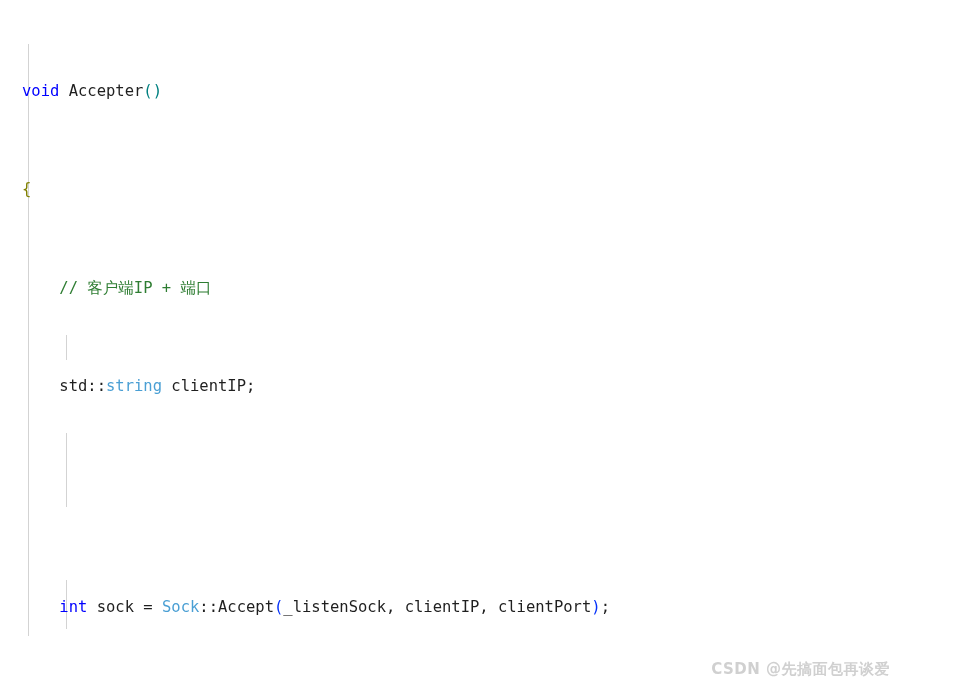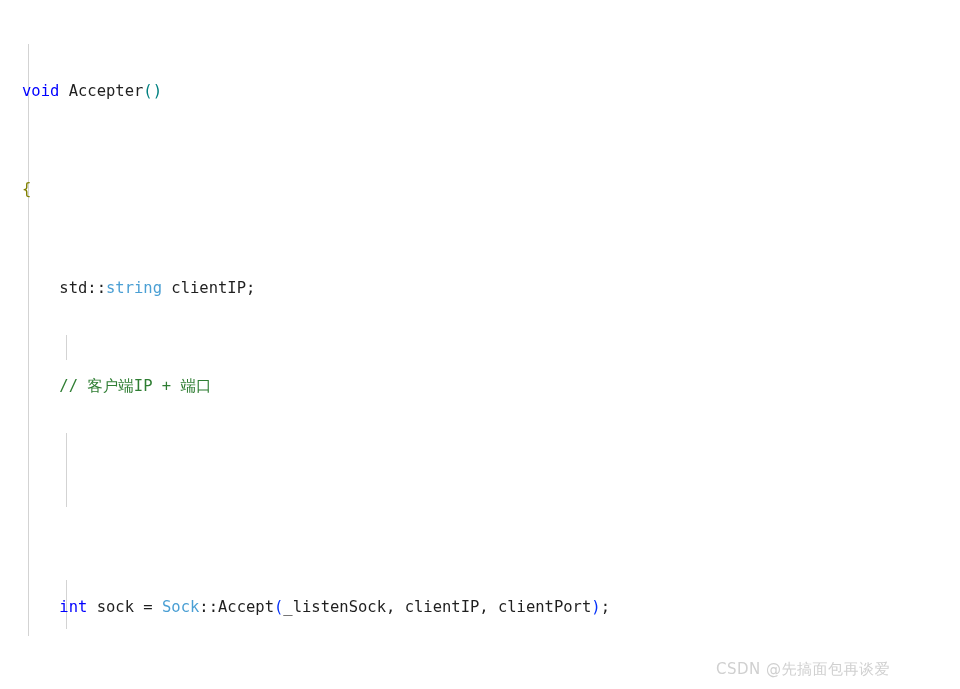--- a/index.html
+++ b/index.html
@@ -57,41 +57,42 @@
   
   .watermark {
     position: absolute;
     right: 18px;
     bottom: 10px;
     font-family: "DejaVu Sans", "Liberation Sans", sans-serif;
     font-size: 15px;
     color: #d0d0d0;
     letter-spacing: 0.5px;
     white-space: nowrap;
+    font-weight: bold;
   }
 </style>
 </head>
 <body>
 
 <div id="code-surface">
 
   <div class="guide" style="left:28px; top:44px; height:592px;"></div>
   <div class="guide" style="left:66px; top:335px; height:25px;"></div>
   <div class="guide" style="left:66px; top:433px; height:74px;"></div>
   <div class="guide" style="left:66px; top:580px; height:49px;"></div>
 
   <div class="code-lines">
 
     <div class="ln"><span class="kw">void</span> <span class="plain">Accepter</span><span class="p5">()</span></div>
 
     <div class="ln"><span class="p1">{</span></div>
 
+    <div class="ln">    <span class="cmt">// 客户端IP + 端口</span></div>
+
     <div class="ln">    <span class="plain">std::</span><span class="type">string</span> <span class="plain">clientIP;</span></div>
-
-    <div class="ln">    <span class="cmt">// 客户端IP + 端口</span></div>
 
 
     <div class="ln"> </div>
 
     <div class="ln">    <span class="kw">int</span> <span class="plain">sock = </span><span class="type">Sock</span><span class="plain">::Accept</span><span class="p2">(</span><span class="plain">_listenSock, clientIP, clientPort</span><span class="p2">)</span><span class="plain">;</span></div>
 
     
 
     
 

